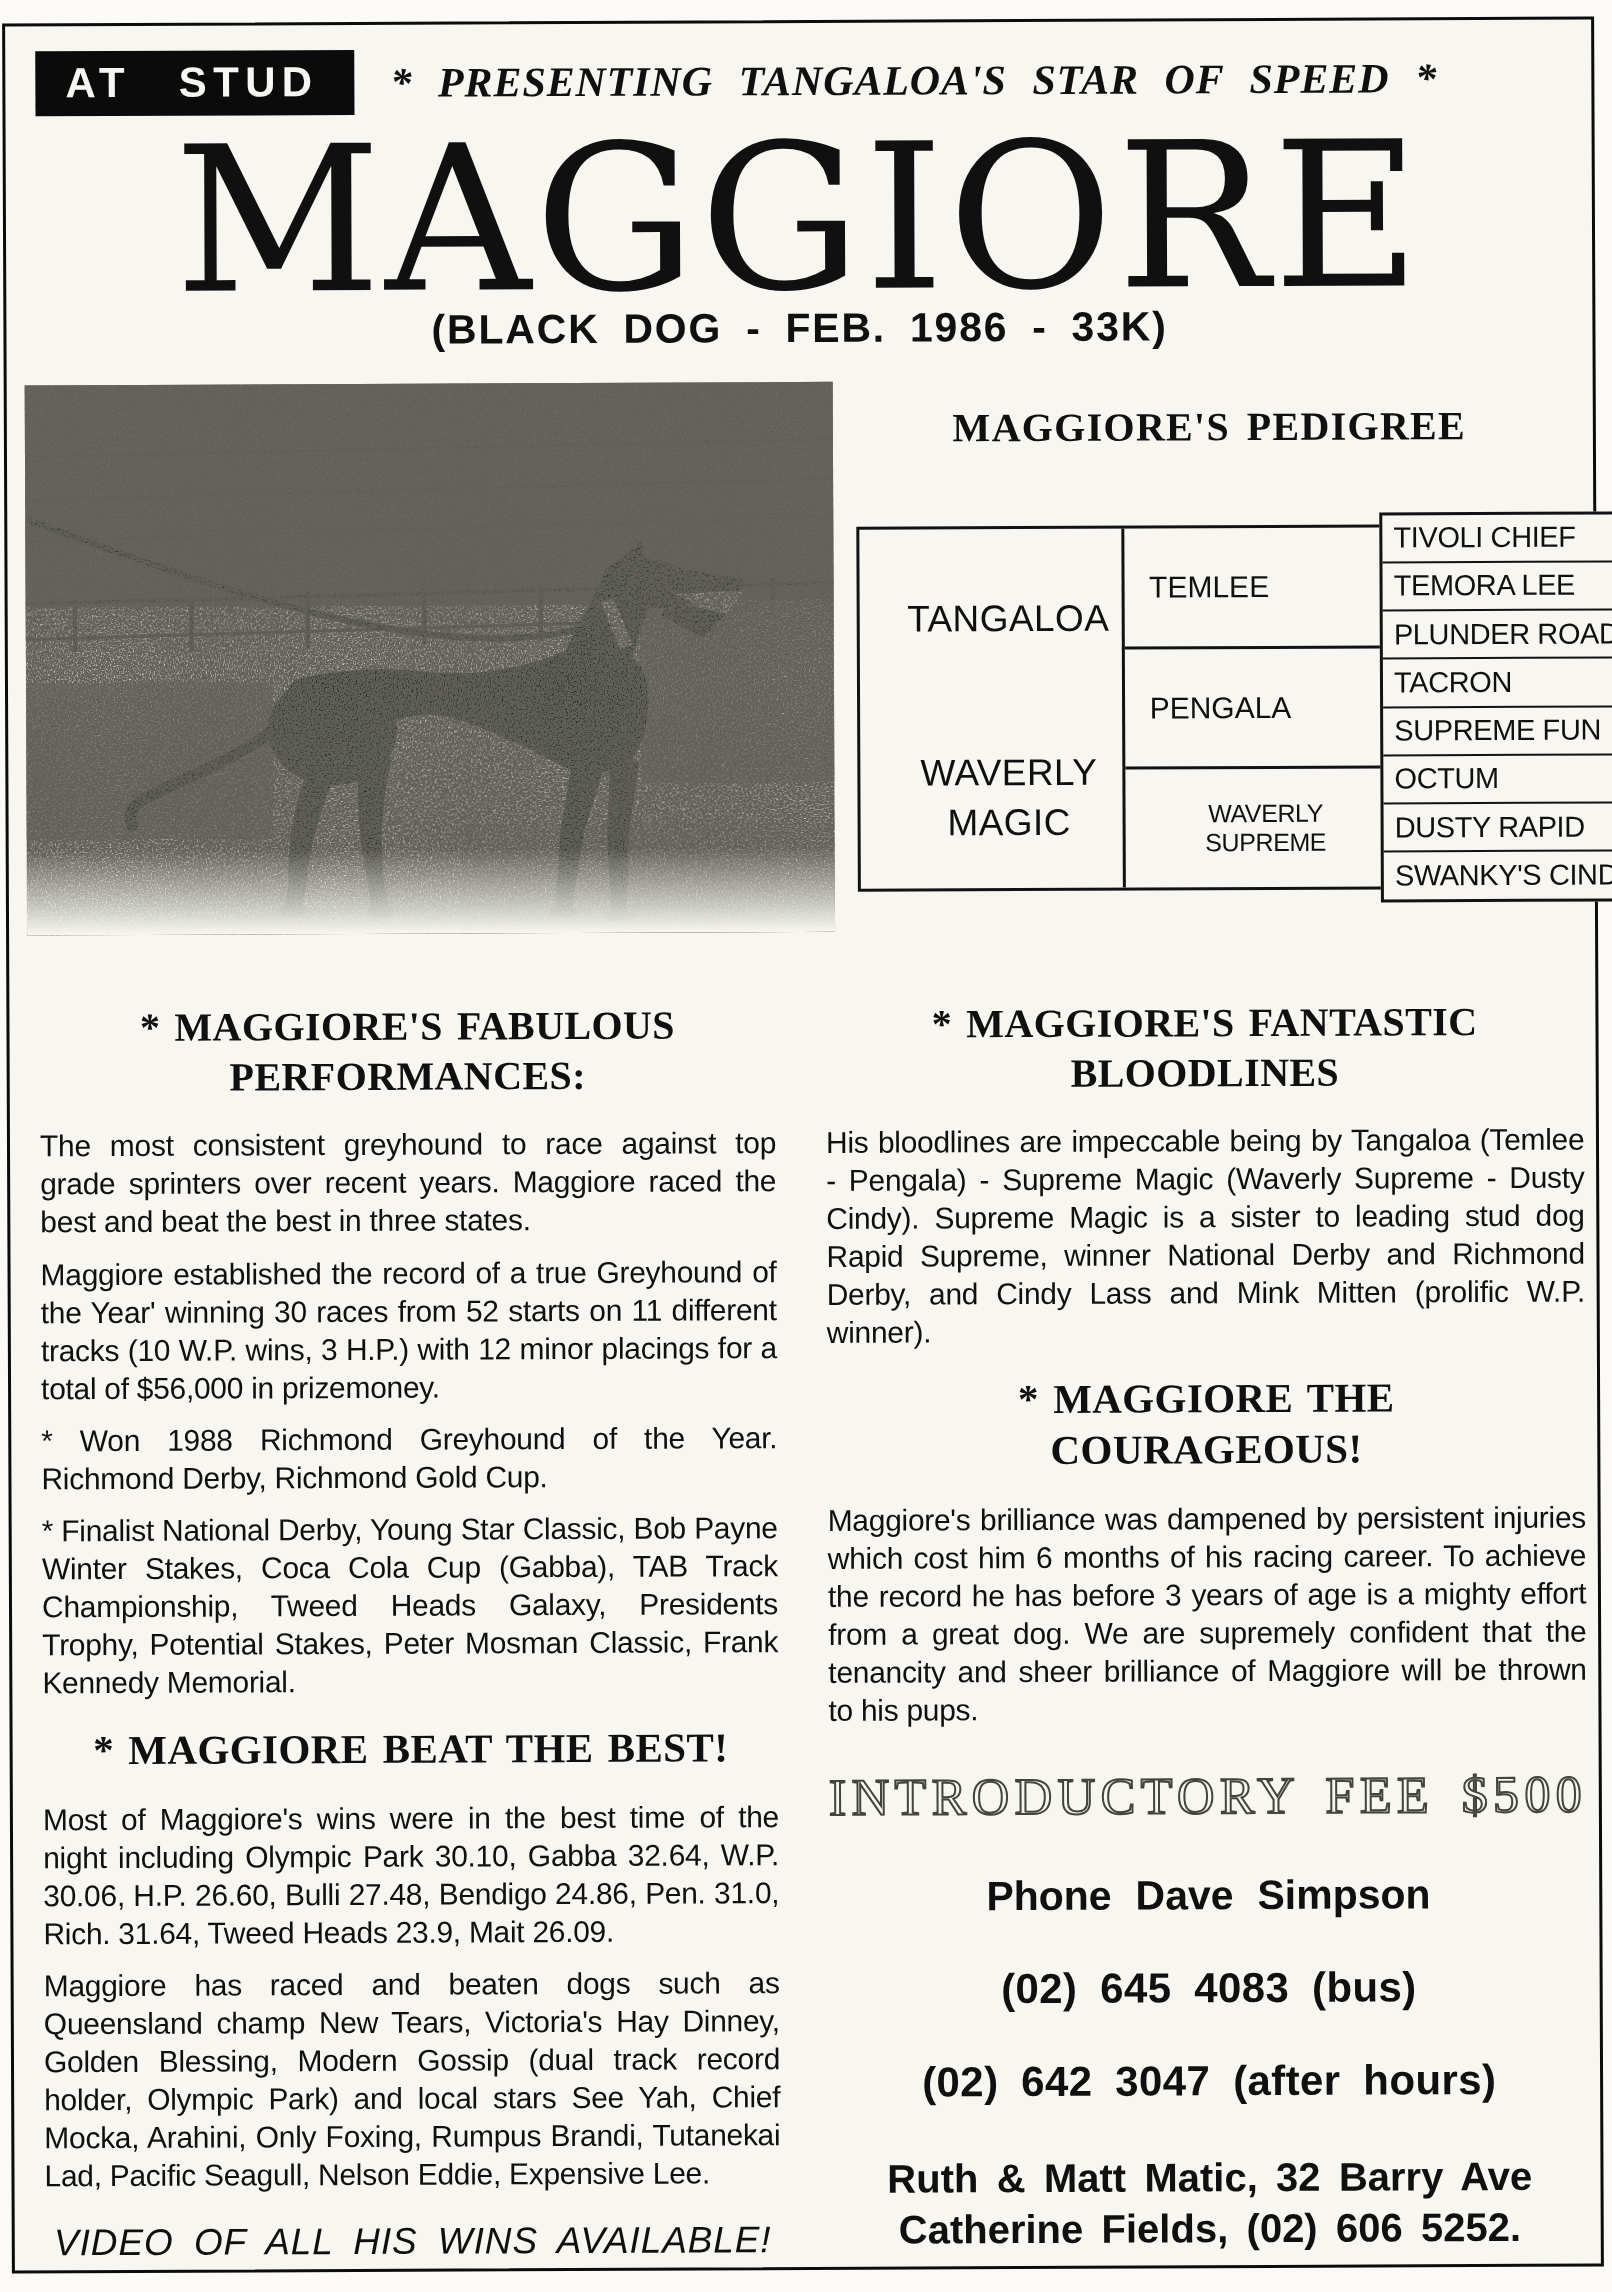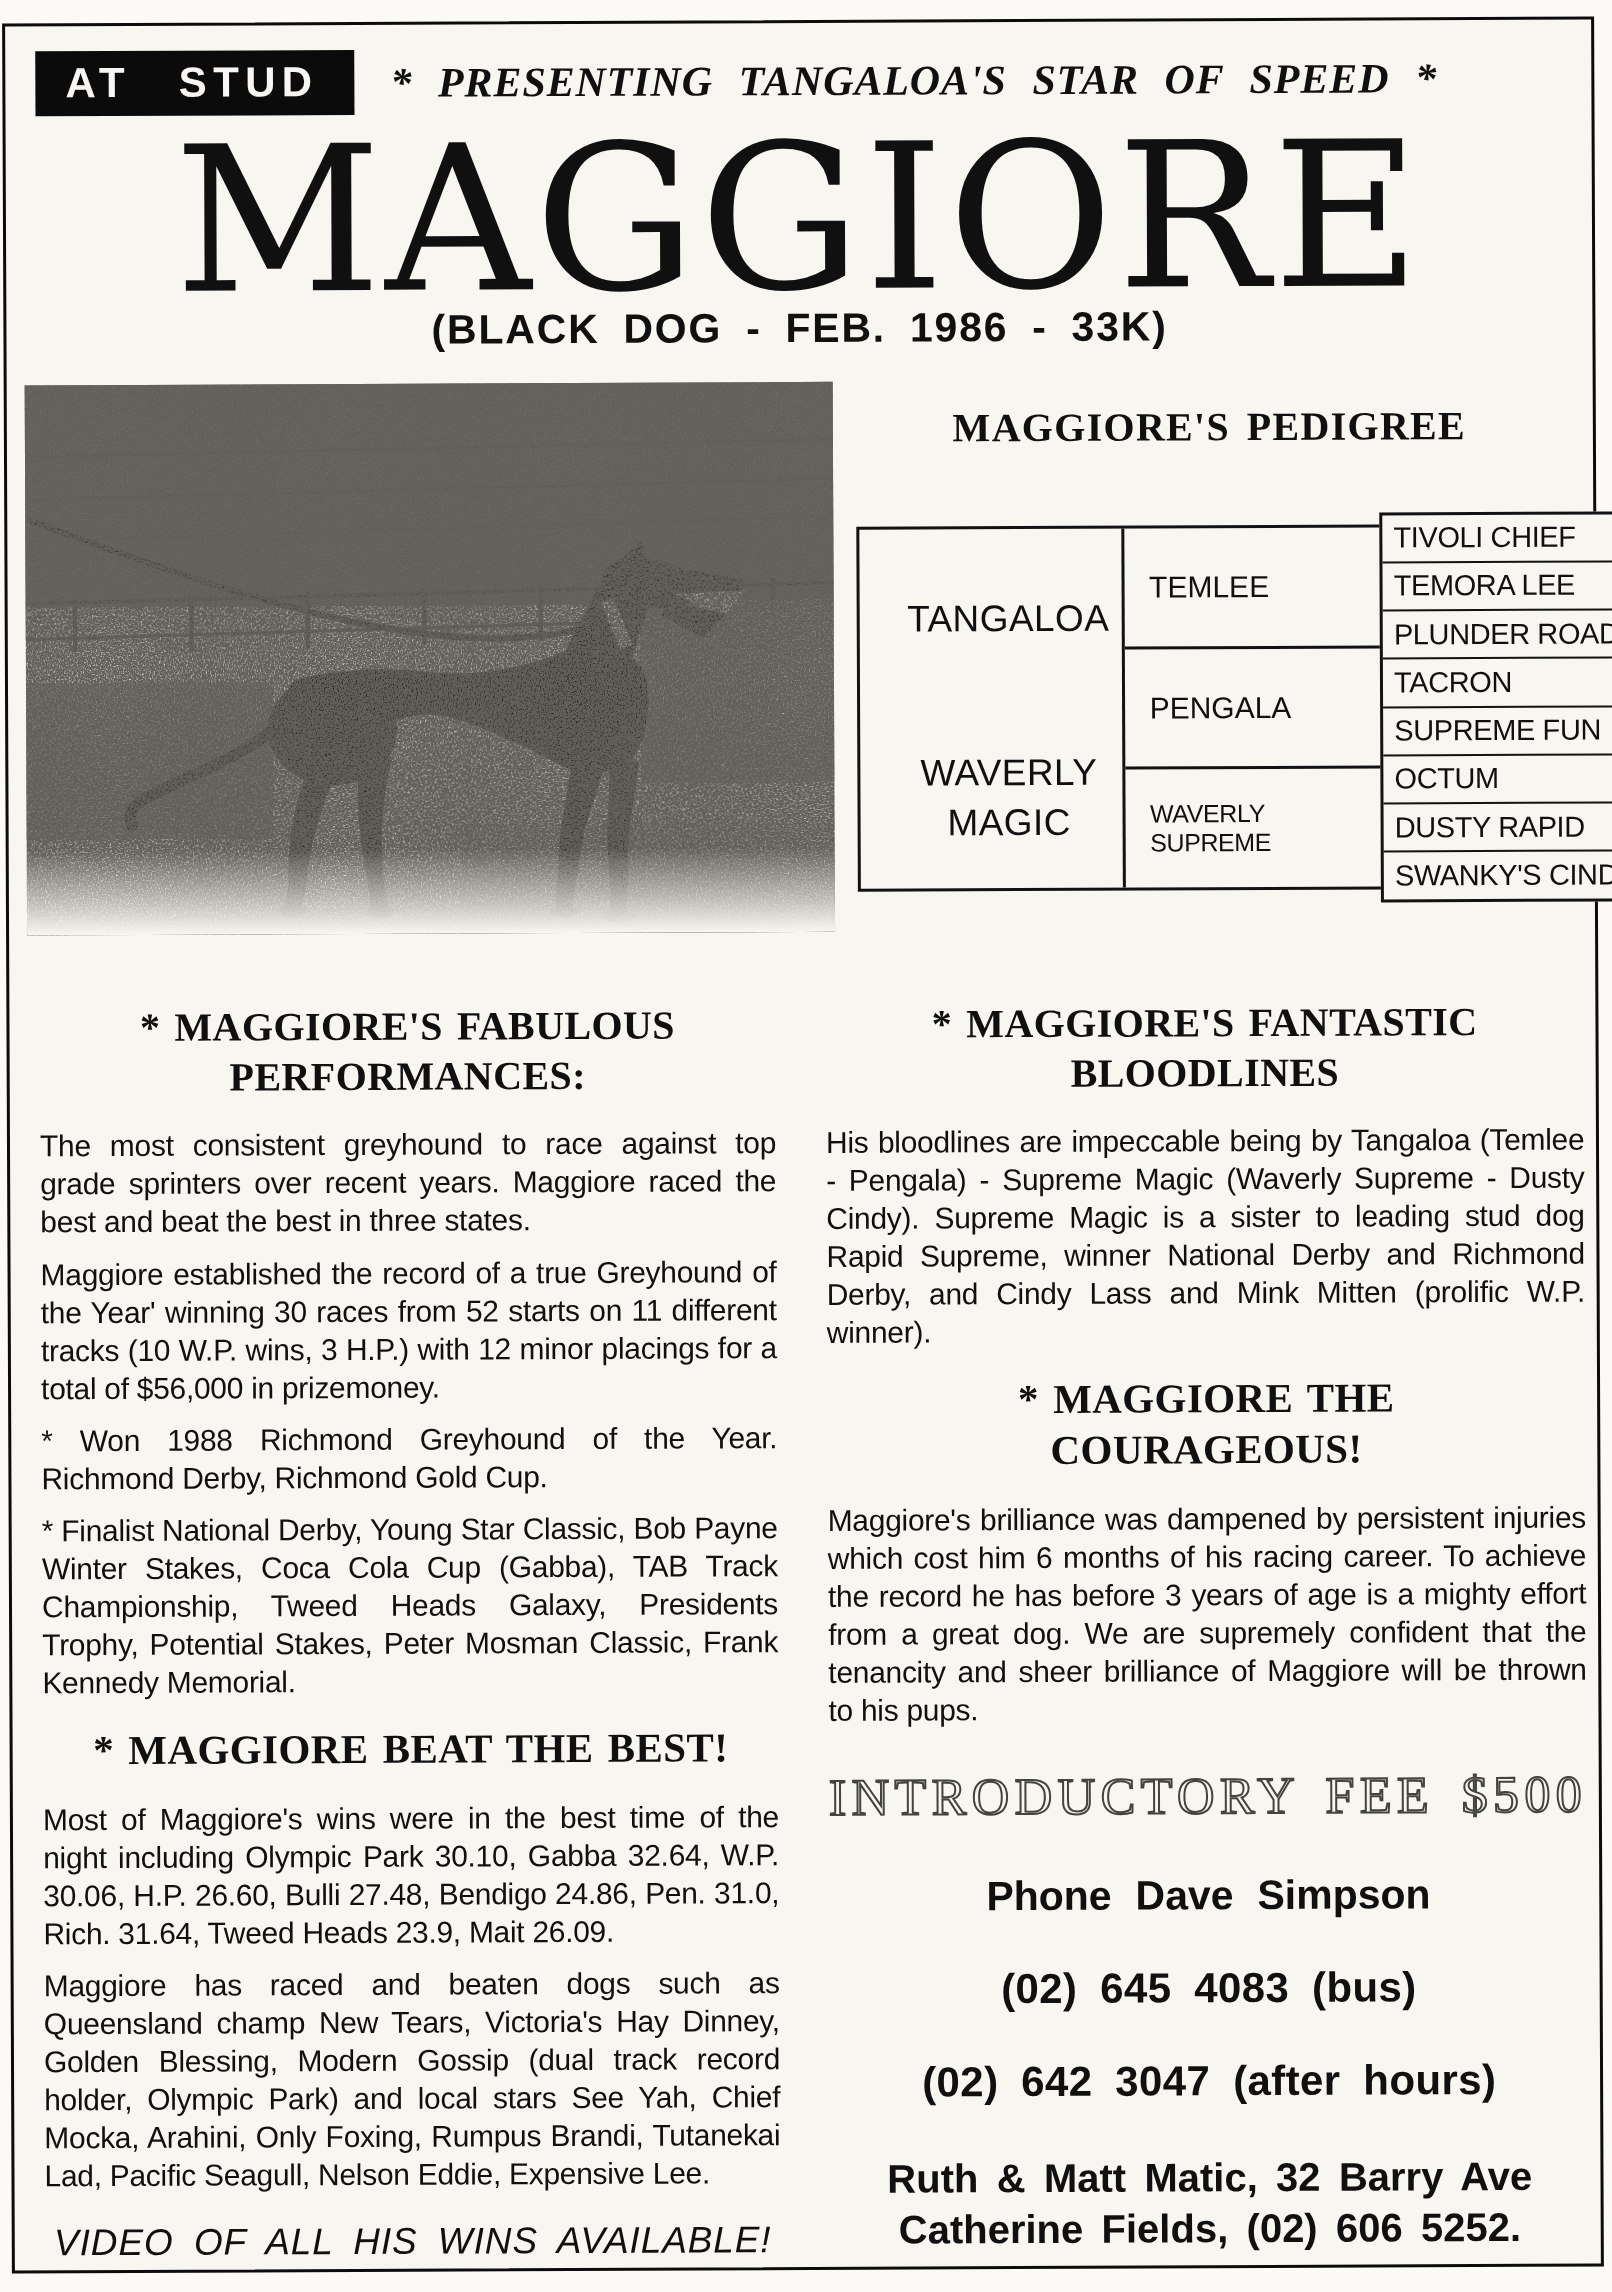--- a/index.html
+++ b/index.html
@@ -49,21 +49,21 @@
     position:absolute; left:0; top:0; bottom:0; width:527px;
     border:3.6px solid #121212; display:flex; box-sizing:border-box;
   }
   .ped-col1 { width:265px; border-right:3.6px solid #121212; display:flex; flex-direction:column; box-sizing:border-box; }
   .ped-col1 .cell { flex:1; display:flex; align-items:center; justify-content:center; text-align:center;
     font-size:37px; letter-spacing:0.4px; line-height:1.35; padding:0 15px;margin-left:36px; }
   .ped-col2 { flex:1; display:flex; flex-direction:column; }
   .ped-col2 .cell { flex:1; border-bottom:3.6px solid #121212; display:flex; align-items:center;
     padding-left:25px; font-size:30px; letter-spacing:0; box-sizing:border-box; }
   .ped-col2 .cell:last-child { border-bottom:none; }
-  .ped-col2 .cell:nth-child(3) { font-size:25px; letter-spacing:-0.4px; }
+  .ped-col2 .cell:nth-child(3) { font-size:25px; letter-spacing:-0.4px;text-align:center; }
   .ped-col3 {
     position:absolute; left:523px; top:-12.5px; bottom:-12.5px; width:244px;
     display:flex; flex-direction:column; border:3.6px solid #121212; box-sizing:border-box; background:#f7f6f1;
   }
   .ped-col3 .cell { flex:1; border-bottom:2.7px solid #121212; display:flex; align-items:center;
     padding-left:11.6px; font-size:29px; letter-spacing:-0.4px; box-sizing:border-box; white-space:nowrap; }
   .ped-col3 .cell:last-child { border-bottom:none; }
 
   
   .cols { display:flex; margin-top:68px; }

